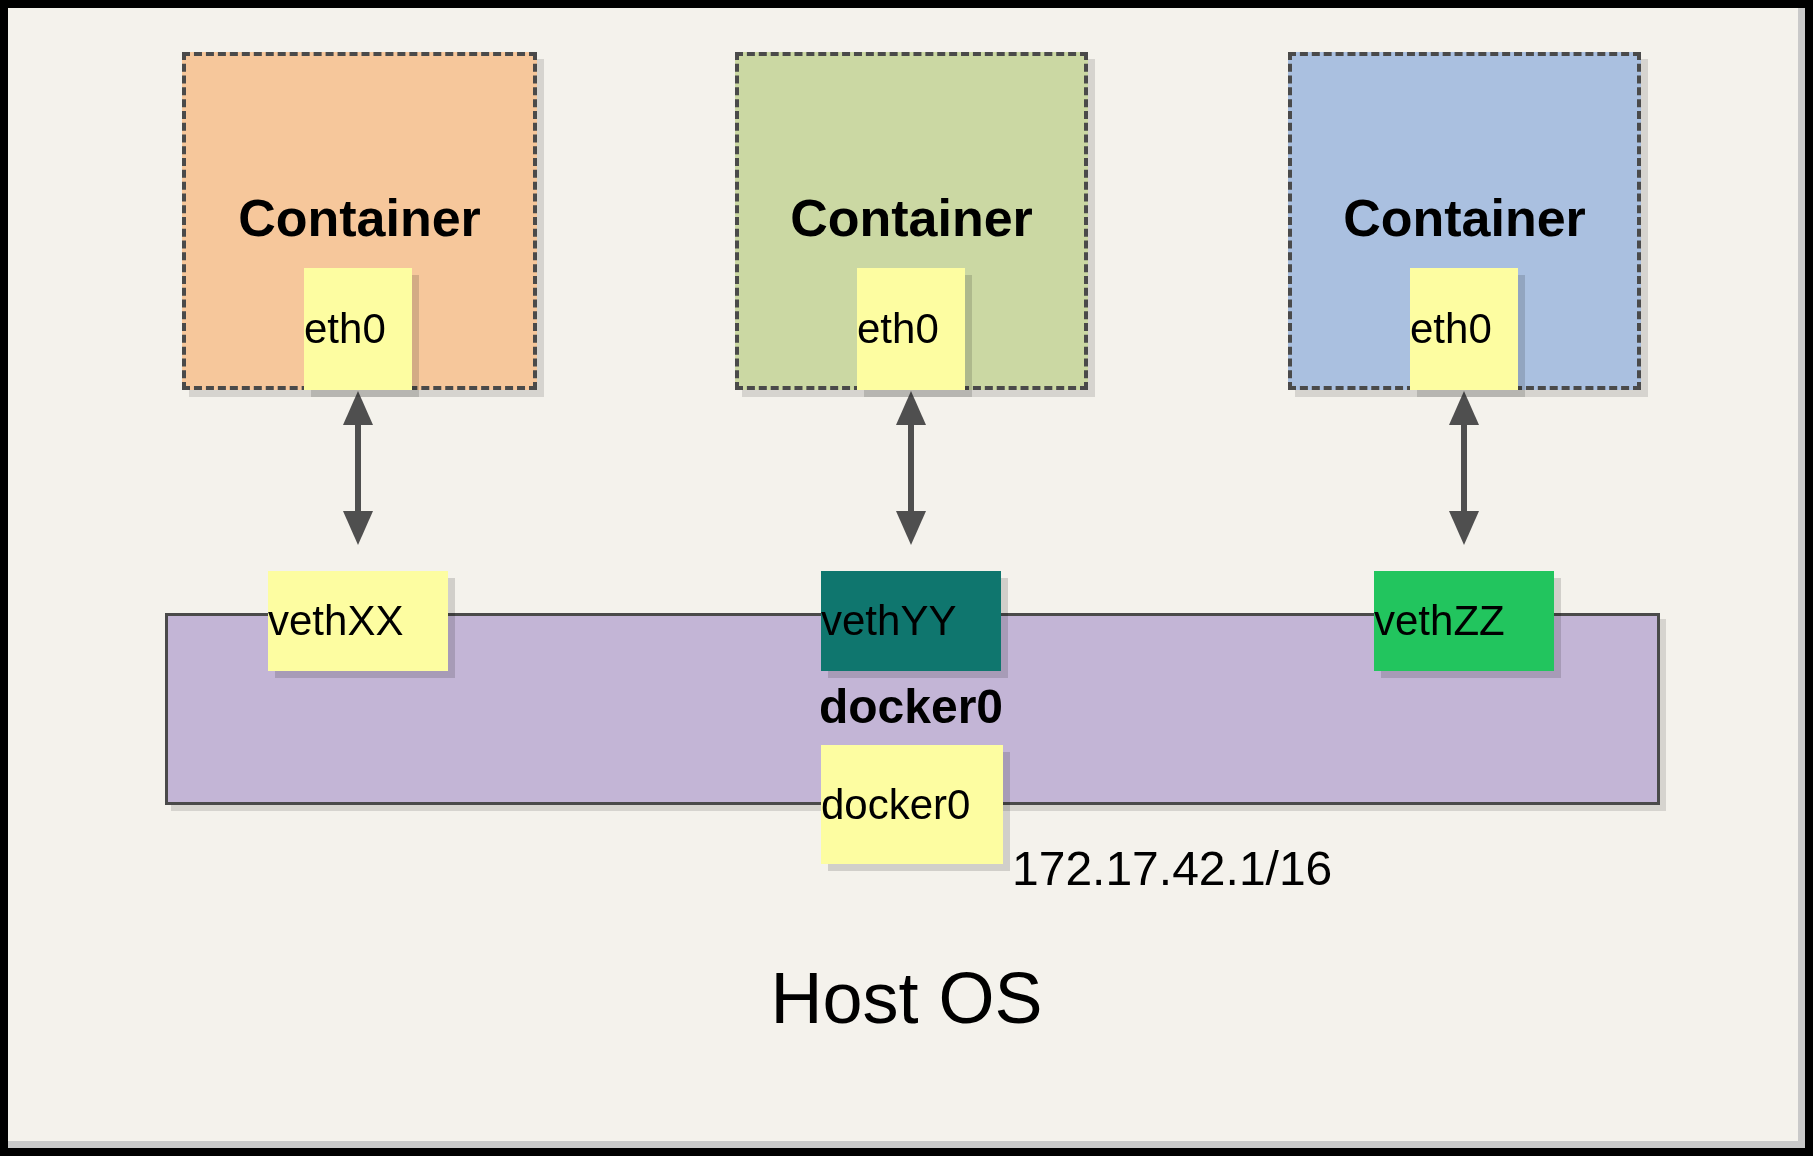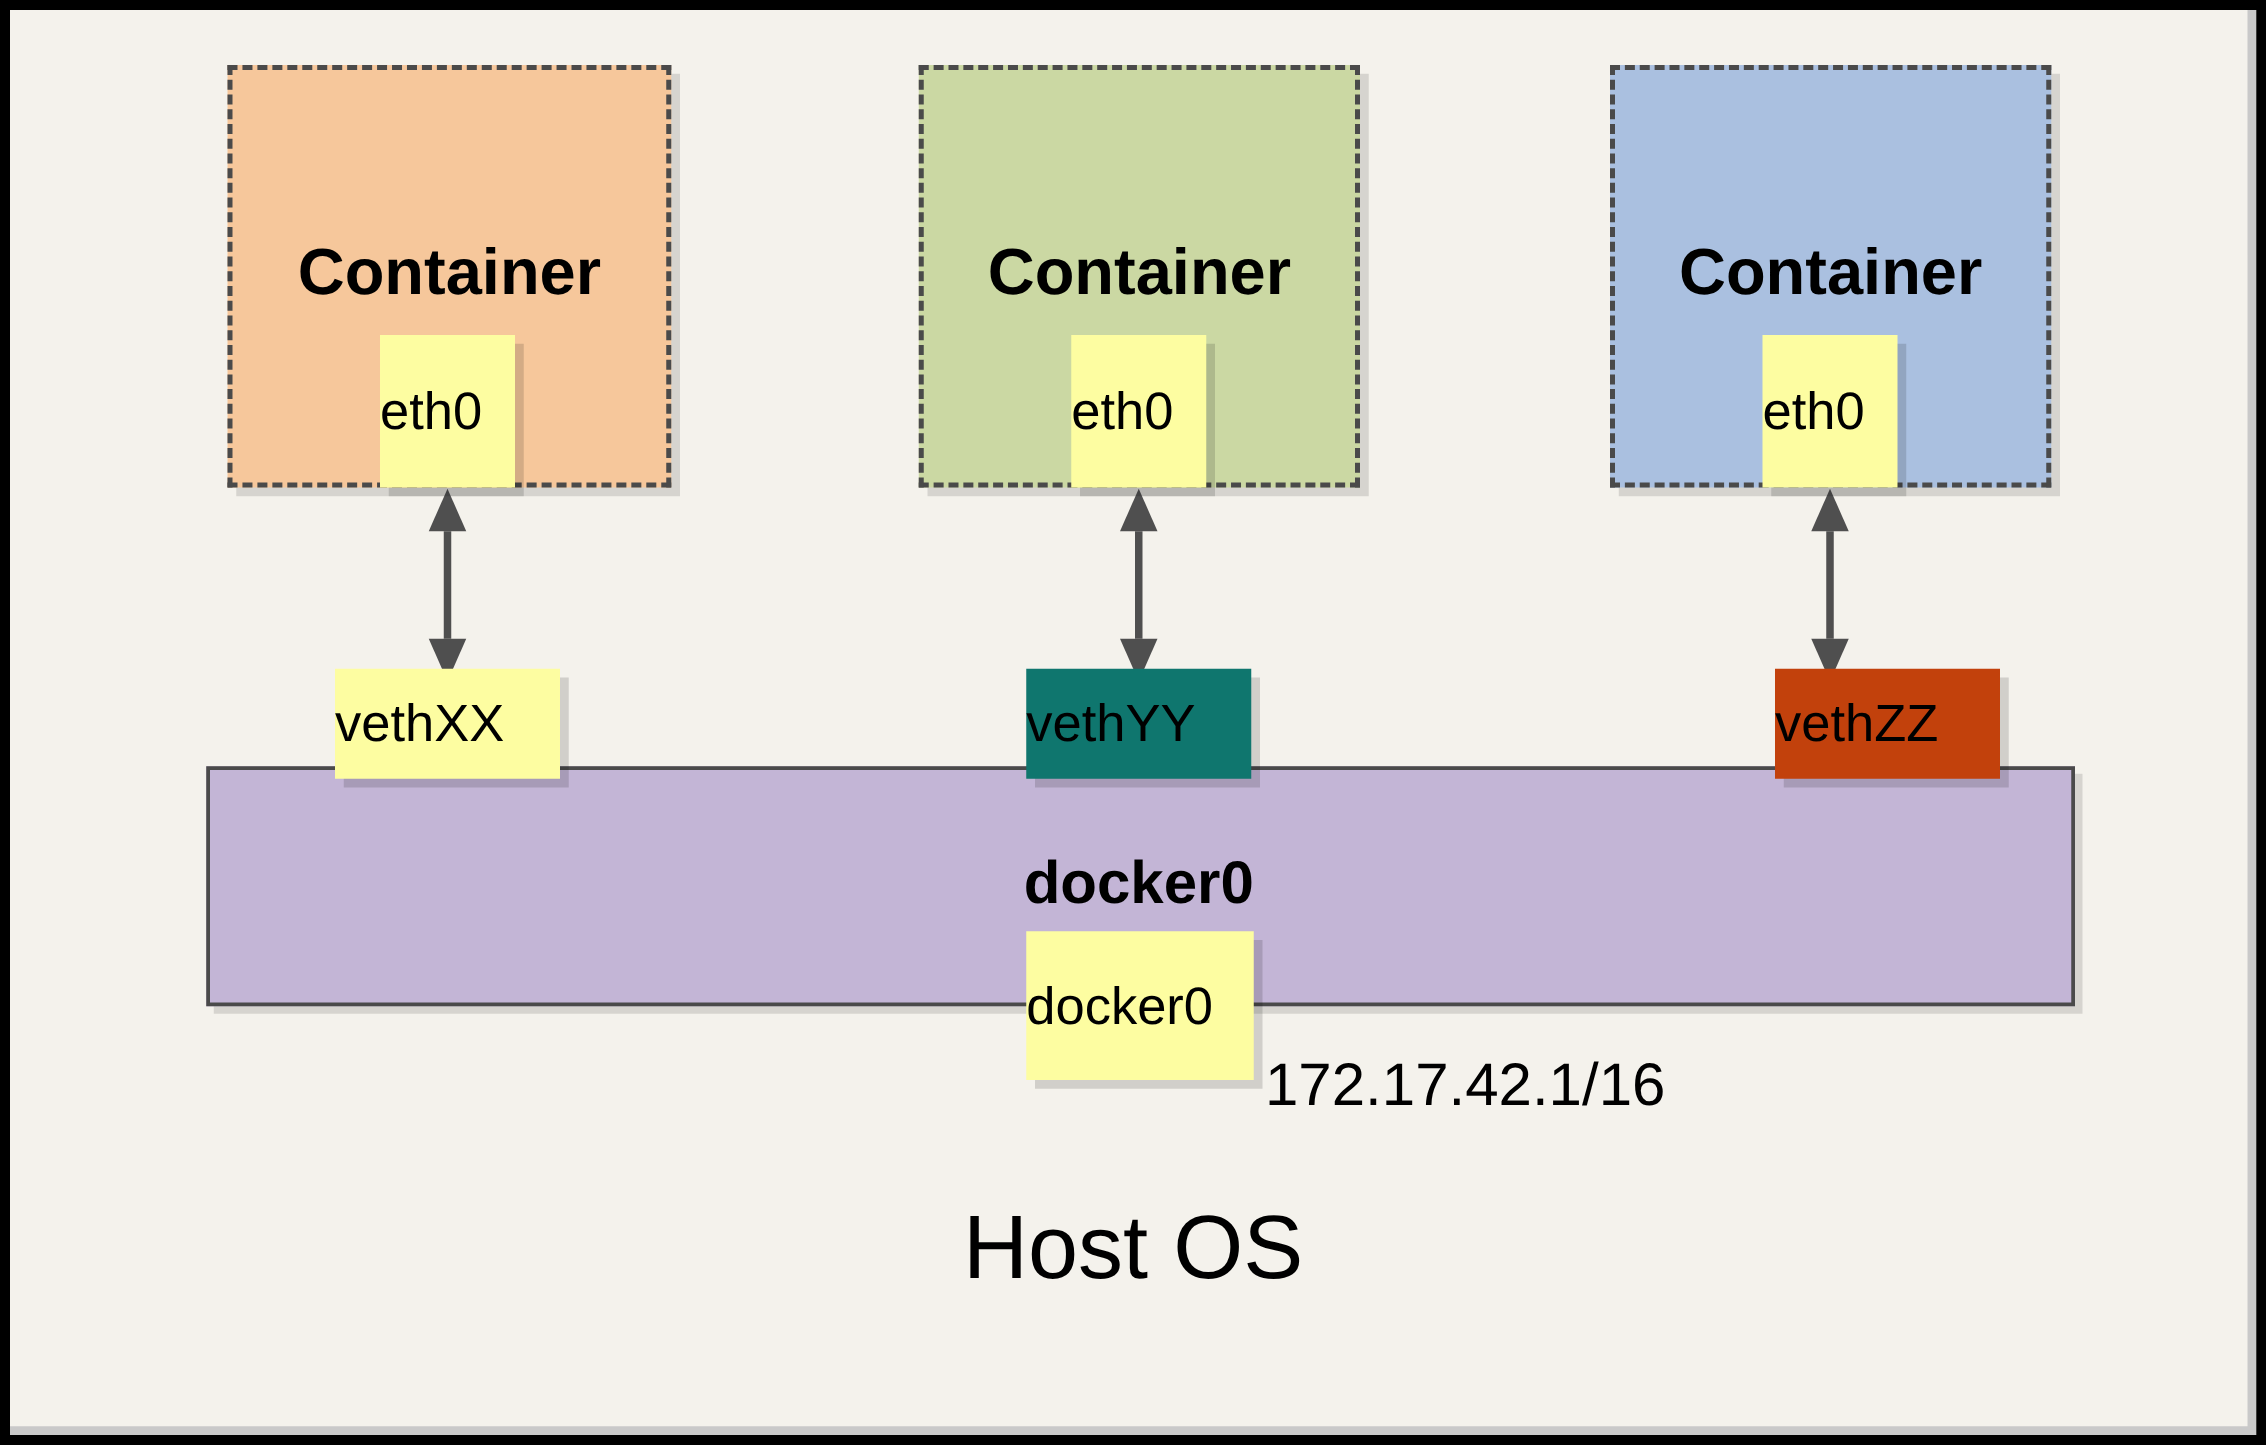--- a/index.html
+++ b/index.html
@@ -45,21 +45,21 @@
     box-shadow:7px 7px 0 rgba(0,0,0,0.14);
     display:flex;align-items:center;justify-content:flex-start;
     font-size:42px;line-height:1;
     z-index:3;
   }
   .eth-box{width:108px;height:122px;top:268px;}
   .eth-box.c1{left:304px;}
   .eth-box.c2{left:857px;}
   .eth-box.c3{left:1410px;}
 
-  .veth-box{width:180px;height:88px;top:535px;}
+  .veth-box{width:180px;height:100px;top:571px;}
   .veth-box.c1{left:268px;}
   .veth-box.c2{left:821px;}
   .veth-box.c3{left:1374px;}
 
   .docker0-box{width:182px;height:119px;top:745px;left:821px;}
 
   
   .arrow{
     position:absolute;top:391px;width:30px;height:154px;
     z-index:2;
@@ -160,21 +160,21 @@
 
   <div class="bridge-bar" style="background: rgb(195, 181, 214);"></div>
   <div class="bridge-name">docker0</div>
 
   <div class="iface-box veth-box c1" style="background: rgb(253, 253, 161);">
     <span>vethXX</span>
   </div>
   <div class="iface-box veth-box c2" style="background: #0f766e;">
     <span>vethYY</span>
   </div>
-  <div class="iface-box veth-box c3" style="background: #c2410c; margin-left: 46px;">
+  <div class="iface-box veth-box c3" style="background: #22c55e;">
     <span>vethZZ</span>
   </div>
 
   <div class="iface-box docker0-box" style="background: rgb(253, 253, 161);">
     <span>docker0</span>
   </div>
 
   <div class="ip-label">172.17.42.1/16</div>
 
   <div class="host-label">Host OS</div>

